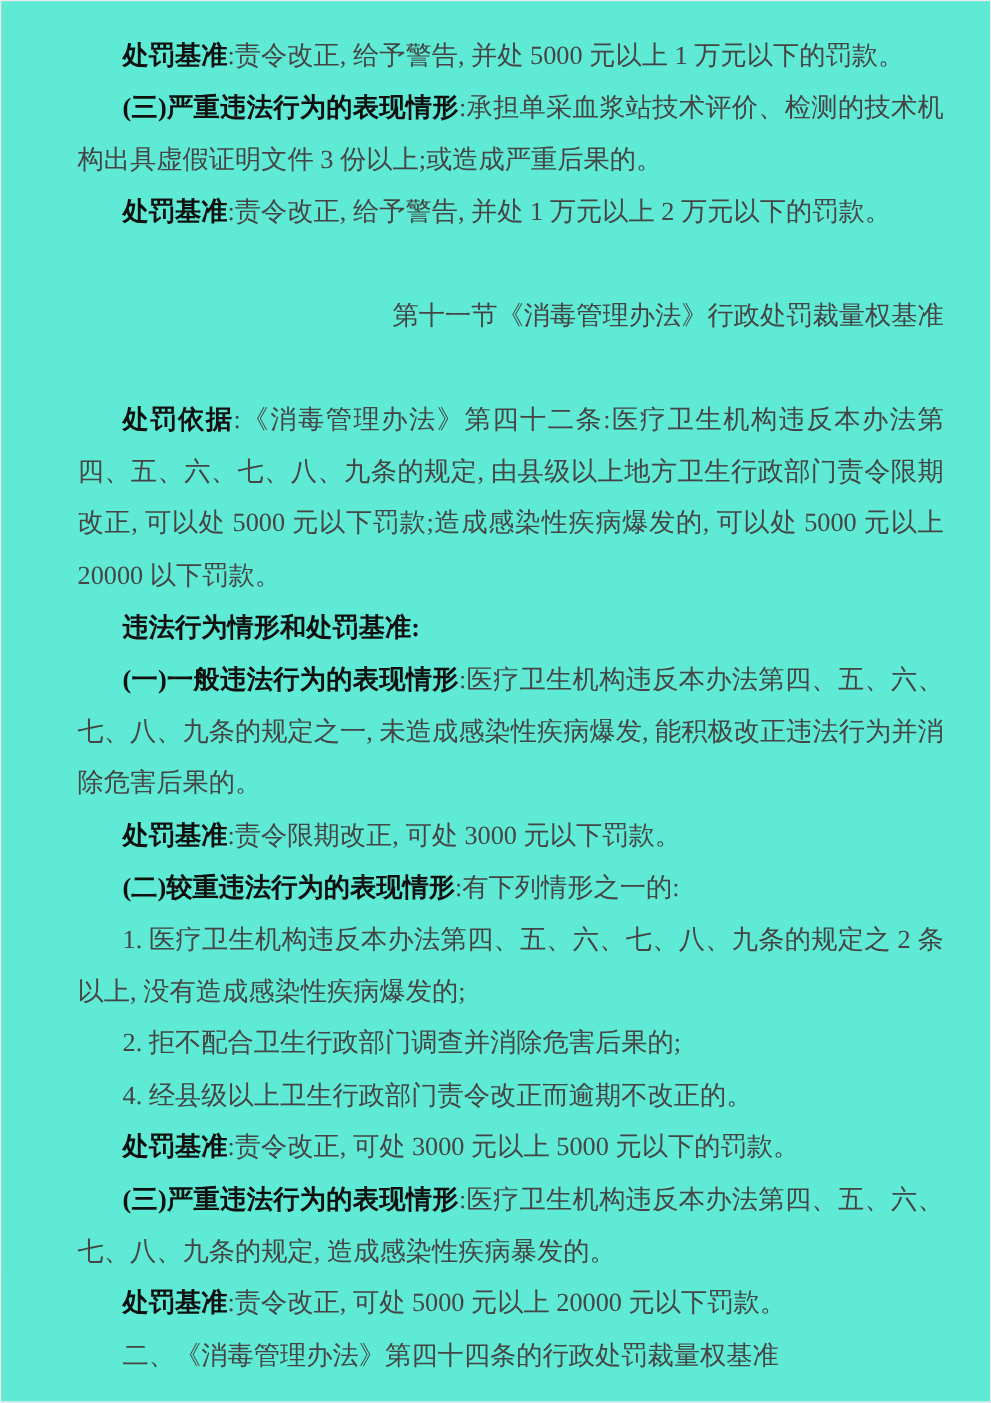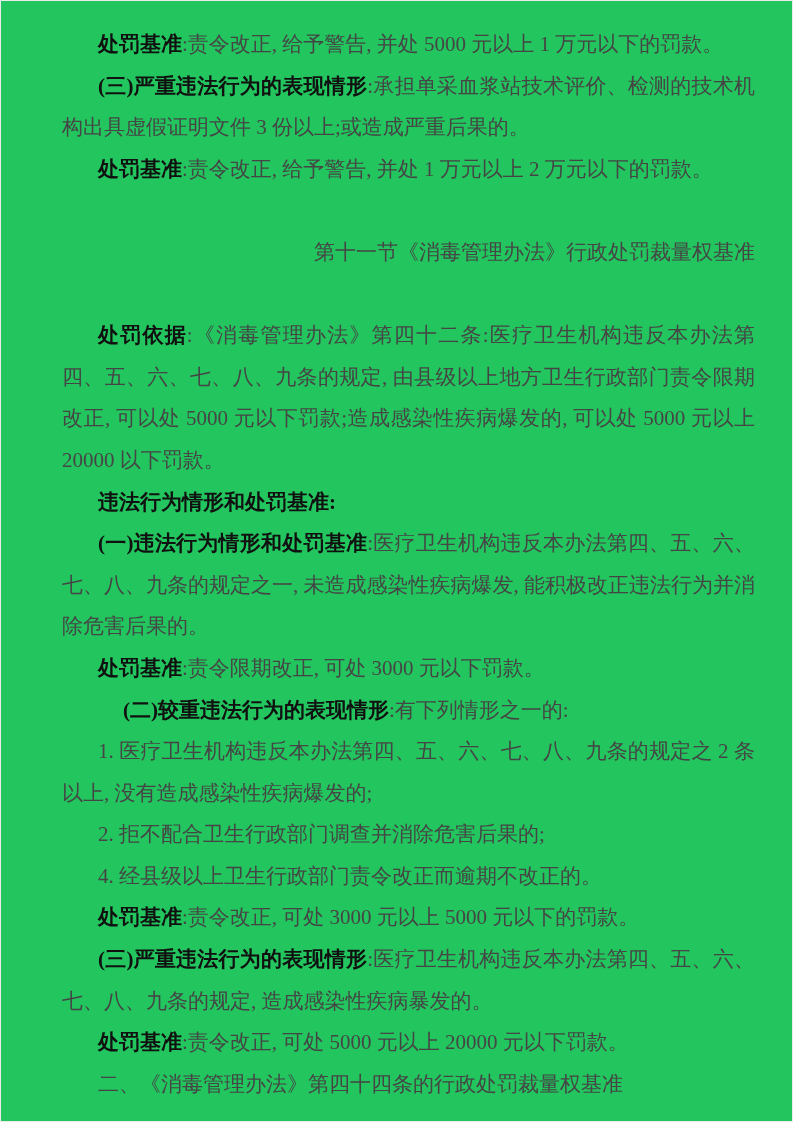--- a/index.html
+++ b/index.html
@@ -44,33 +44,33 @@
   span.bold {
     font-weight: 700;
   }
   span.reg {
     font-weight: 400;
   }
 </style>
 </head>
 <body>
 
-<div class="page" style="background: #22c55e; box-shadow: rgb(235, 235, 235) 0px 0px 0px 1px inset;">
+<div class="page" style="background: #5eead4; box-shadow: rgb(235, 235, 235) 0px 0px 0px 1px inset;">
   <div class="doc">
       <p class="para"><span class="bold" style="color: rgb(16, 16, 16);">处罚基准</span><span class="reg" style="color: rgb(69, 69, 69);">:责令改正, 给予警告, 并处 5000 元以上 1 万元以下的罚款。</span></p>
       <p class="para"><span class="bold" style="color: rgb(16, 16, 16);">(三)严重违法行为的表现情形</span><span class="reg" style="color: rgb(69, 69, 69);">:承担单采血浆站技术评价、检测的技术机构出具虚假证明文件 3 份以上;或造成严重后果的。</span></p>
       <p class="para"><span class="bold" style="color: rgb(16, 16, 16);">处罚基准</span><span class="reg" style="color: rgb(69, 69, 69);">:责令改正, 给予警告, 并处 1 万元以上 2 万元以下的罚款。</span></p>
       <p class="blank">&nbsp;</p>
       <p class="heading"><span class="reg" style="color: rgb(69, 69, 69);">第十一节《消毒管理办法》行政处罚裁量权基准</span></p>
       <p class="blank">&nbsp;</p>
       <p class="para"><span class="bold" style="color: rgb(16, 16, 16);">处罚依据</span><span class="reg" style="color: rgb(69, 69, 69);">:《消毒管理办法》第四十二条:医疗卫生机构违反本办法第四、五、六、七、八、九条的规定, 由县级以上地方卫生行政部门责令限期改正, 可以处 5000 元以下罚款;造成感染性疾病爆发的, 可以处 5000 元以上 20000 以下罚款。</span></p>
       <p class="para"><span class="bold" style="color: rgb(16, 16, 16); margin-top: 37px;">违法行为情形和处罚基准:</span></p>
-      <p class="para"><span class="bold" style="color: rgb(16, 16, 16);">(一)违法行为情形和处罚基准</span><span class="reg" style="color: rgb(69, 69, 69);">:医疗卫生机构违反本办法第四、五、六、七、八、九条的规定之一, 未造成感染性疾病爆发, 能积极改正违法行为并消除危害后果的。</span></p>
+      <p class="para"><span class="bold" style="color: rgb(16, 16, 16);">(一)一般违法行为的表现情形</span><span class="reg" style="color: rgb(69, 69, 69);">:医疗卫生机构违反本办法第四、五、六、七、八、九条的规定之一, 未造成感染性疾病爆发, 能积极改正违法行为并消除危害后果的。</span></p>
       <p class="para"><span class="bold" style="color: rgb(16, 16, 16);">处罚基准</span><span class="reg" style="color: rgb(69, 69, 69);">:责令限期改正, 可处 3000 元以下罚款。</span></p>
-      <p class="para"><span class="bold" style="color: rgb(16, 16, 16); margin-left: 25px;">(二)较重违法行为的表现情形</span><span class="reg" style="color: rgb(69, 69, 69);">:有下列情形之一的:</span></p>
+      <p class="para"><span class="bold" style="color: rgb(16, 16, 16);">(二)较重违法行为的表现情形</span><span class="reg" style="color: rgb(69, 69, 69);">:有下列情形之一的:</span></p>
       <p class="para"><span class="reg" style="color: rgb(69, 69, 69);">1. 医疗卫生机构违反本办法第四、五、六、七、八、九条的规定之 2 条以上, 没有造成感染性疾病爆发的;</span></p>
       <p class="para"><span class="reg" style="color: rgb(69, 69, 69);">2. 拒不配合卫生行政部门调查并消除危害后果的;</span></p>
       <p class="para"><span class="reg" style="color: rgb(69, 69, 69);">4. 经县级以上卫生行政部门责令改正而逾期不改正的。</span></p>
       <p class="para"><span class="bold" style="color: rgb(16, 16, 16);">处罚基准</span><span class="reg" style="color: rgb(69, 69, 69);">:责令改正, 可处 3000 元以上 5000 元以下的罚款。</span></p>
       <p class="para"><span class="bold" style="color: rgb(16, 16, 16);">(三)严重违法行为的表现情形</span><span class="reg" style="color: rgb(69, 69, 69);">:医疗卫生机构违反本办法第四、五、六、七、八、九条的规定, 造成感染性疾病暴发的。</span></p>
       <p class="para"><span class="bold" style="color: rgb(16, 16, 16);">处罚基准</span><span class="reg" style="color: rgb(69, 69, 69);">:责令改正, 可处 5000 元以上 20000 元以下罚款。</span></p>
       <p class="para"><span class="reg" style="color: rgb(69, 69, 69);">二、《消毒管理办法》第四十四条的行政处罚裁量权基准</span></p>
     </div>
 </div>
 

